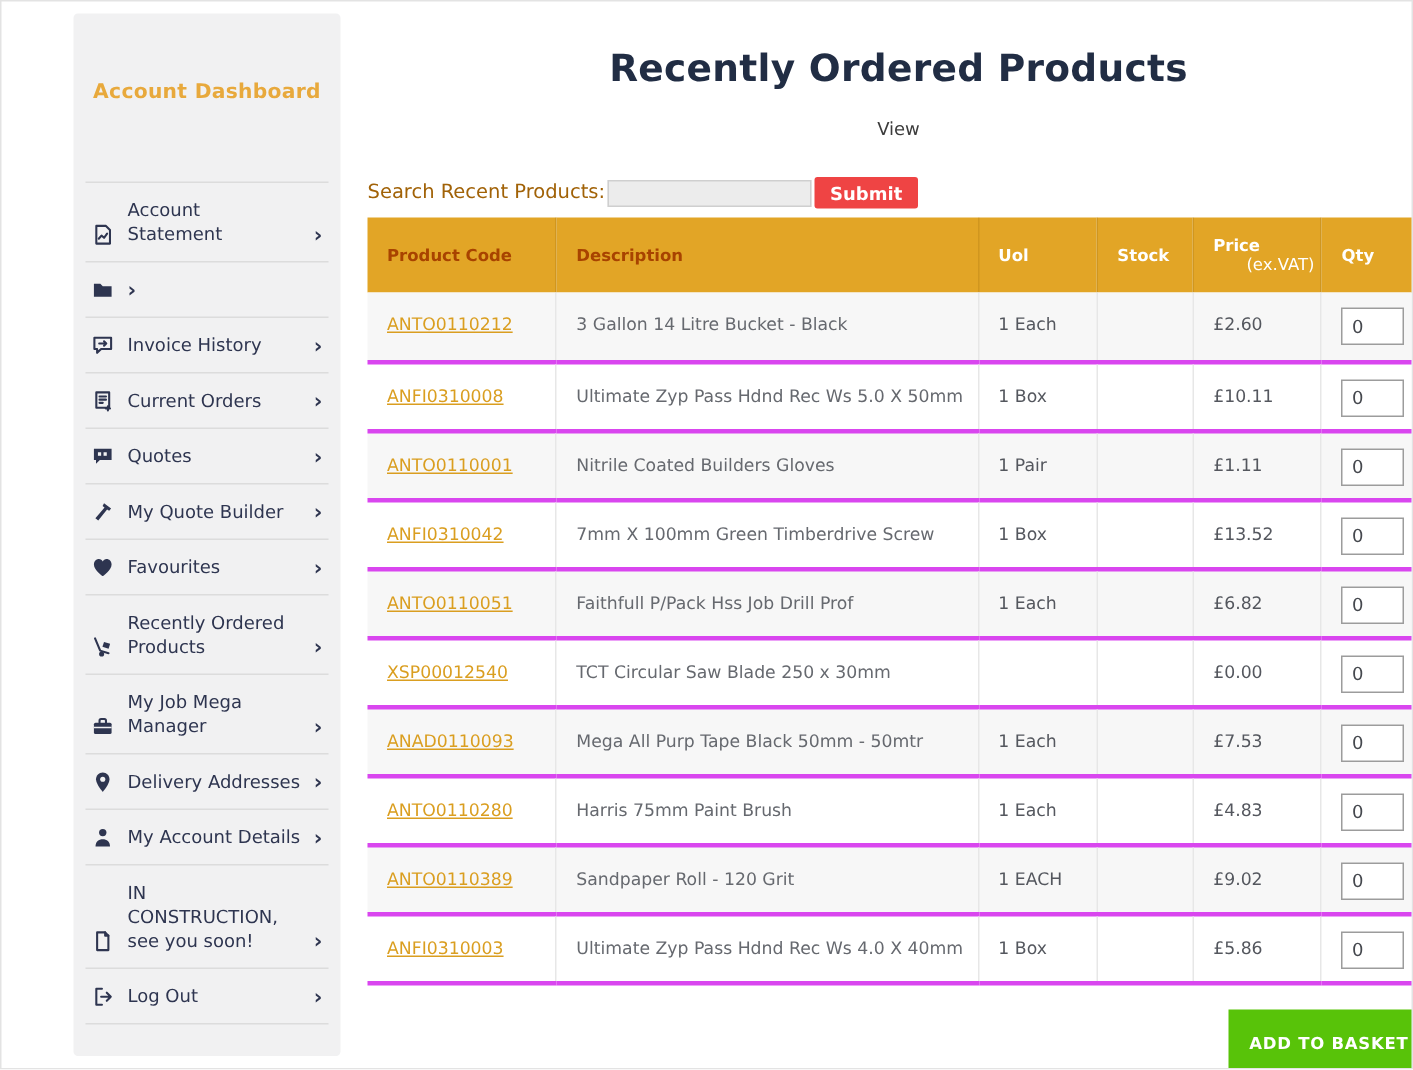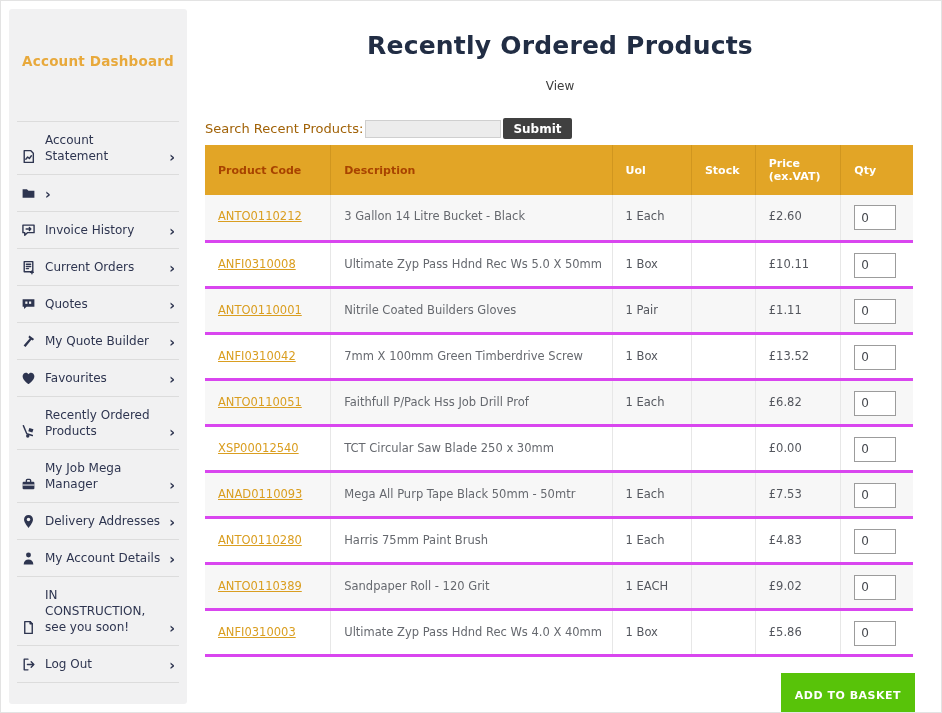--- a/index.html
+++ b/index.html
@@ -1,47 +1,47 @@
 <!DOCTYPE html>
 <html><head>
 <meta charset="utf-8">
 <style>
   * { box-sizing: border-box; }
   html,body { margin:0; padding:0; background:#fff; }
   body { width:942px; height:713px; font-family:"DejaVu Sans", sans-serif; }
-  .page { width:942px; height:713px; display:flex; border:1px solid #e3e3e3; background:#fff; overflow:hidden; position:relative; }
+  .page { width:942px; height:713px; display:flex; border:1px solid #e3e3e3; background:#fff; overflow:hidden; position:relative;padding-left:40px; }
 
   
   .sidebar { width:178px; min-width:178px; margin:8px 0 8px 8px; background:#f1f1f2; border-radius:3px; }
   .sidebar-title { color:#e8a93c; font-weight:bold; font-size:13.5px; text-align:center; margin-top:44px; letter-spacing:.2px; }
   .nav { margin-top:52px; padding:0 8px; }
   .nav-item { display:flex; align-items:flex-end; gap:9px; padding:10px 4px; border-top:1px solid #dcdcdc; cursor:pointer; }
   .nav-item:last-child { border-bottom:1px solid #dcdcdc; }
   .nav-icon { width:15px; height:15px; color:#2e3550; flex:none; margin-top:1px; }
   .nav-icon svg { width:15px; height:15px; display:block; }
   .nav-label { flex:1; font-size:12px; color:#2e3550; line-height:16px; }
   .nav-chevron { color:#2e3550; font-size:14px; line-height:14px; margin-top:1px; font-weight:bold; }
 
   
   .main { flex:1; padding:0 26px 0 18px; }
   .page-title { text-align:center; color:#212d44; font-size:25px; font-weight:800; margin:30px 0 0; letter-spacing:.2px; font-family:"DejaVu Sans", sans-serif; }
   .subtitle { text-align:center; font-size:12px; color:#3c3c3c; margin-top:19px; }
 
   .search-row { display:flex; align-items:center; margin-top:25px; }
   .search-label { font-size:13px; color:#a16207; }
   .search-input { width:136px; height:18px; background:#ececec; border:1px solid #cfcfcf; margin-left:2px; font-size:12px; padding:0 4px; }
-  .submit-btn { background:#404040; color:#fff; border:none; font-size:12px; font-weight:bold; padding:0 10px; height:21px; margin-left:2px; border-radius:2px; cursor:pointer; font-family:"DejaVu Sans", sans-serif; }
+  .submit-btn { background:#ef4444; color:#fff; border:none; font-size:12px; font-weight:bold; padding:0 10px; height:21px; margin-left:2px; border-radius:2px; cursor:pointer; font-family:"DejaVu Sans", sans-serif; }
 
   
   table.products { width:708px; border-collapse:collapse; table-layout:fixed; margin-top:6px; }
   .col-0{width:122px}.col-1{width:273px}.col-2{width:77px}.col-3{width:62px}.col-4{width:83px}.col-5{width:70px}
   thead th { background:#e2a526; height:50px; text-align:left; padding:0 4px 0 13px; vertical-align:middle; font-size:11px; color:#fff; border-right:1px solid rgba(130,85,0,.18); font-weight:bold; }
   thead th:last-child { border-right:none; }
   thead th.maroon { color:#a84300; }
-  thead .th-sub { font-weight:bold; }
+  thead .th-sub { font-weight:normal;text-align:right; }
   tbody td { height:46px; vertical-align:top; padding:14px 4px 0 13px; font-size:11.5px; color:#54575e; border-right:1px solid #e7e7e7; border-bottom:3px solid #d946ef; }
   tbody td:last-child { border-right:none; }
   tbody tr:nth-child(odd) { background:#f7f7f7; }
   tbody tr:nth-child(even) { background:#ffffff; }
   td.desc { color:#66696f; }
   a.code { color:#da9e20; text-decoration:underline; cursor:pointer; }
   td.qty-cell { padding-top:10px; }
   .qty-input { width:42px; height:25px; border:1px solid #9c9c9c; background:#fff; font-size:12px; padding:0 0 0 6px; color:#45484e; font-family:"DejaVu Sans", sans-serif; }
 
   .basket-btn { display:block; margin:16px 0 0 auto; background:#58c309; color:#fff; border:none; font-weight:bold; font-size:11px; letter-spacing:.5px; padding:0 14px; height:45px; min-width:120px; cursor:pointer; font-family:"DejaVu Sans", sans-serif; }

